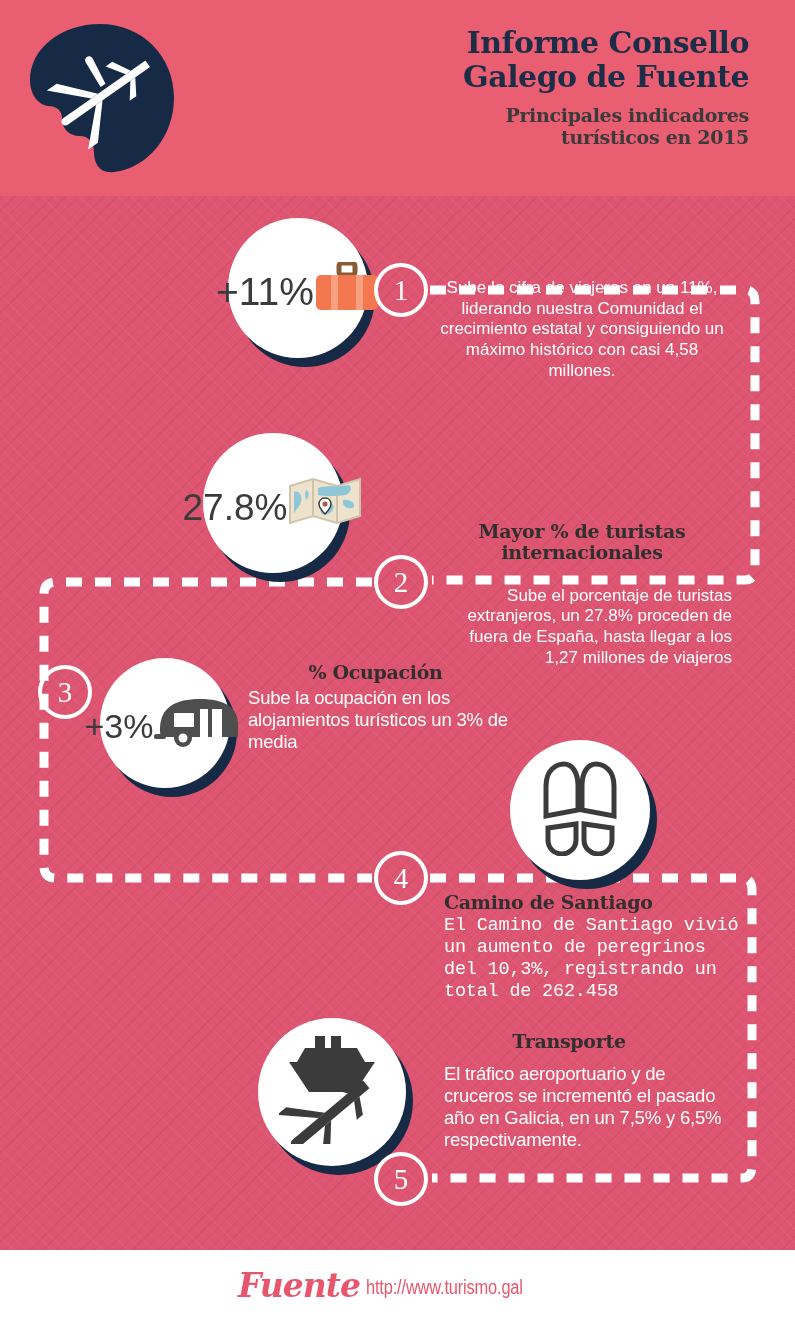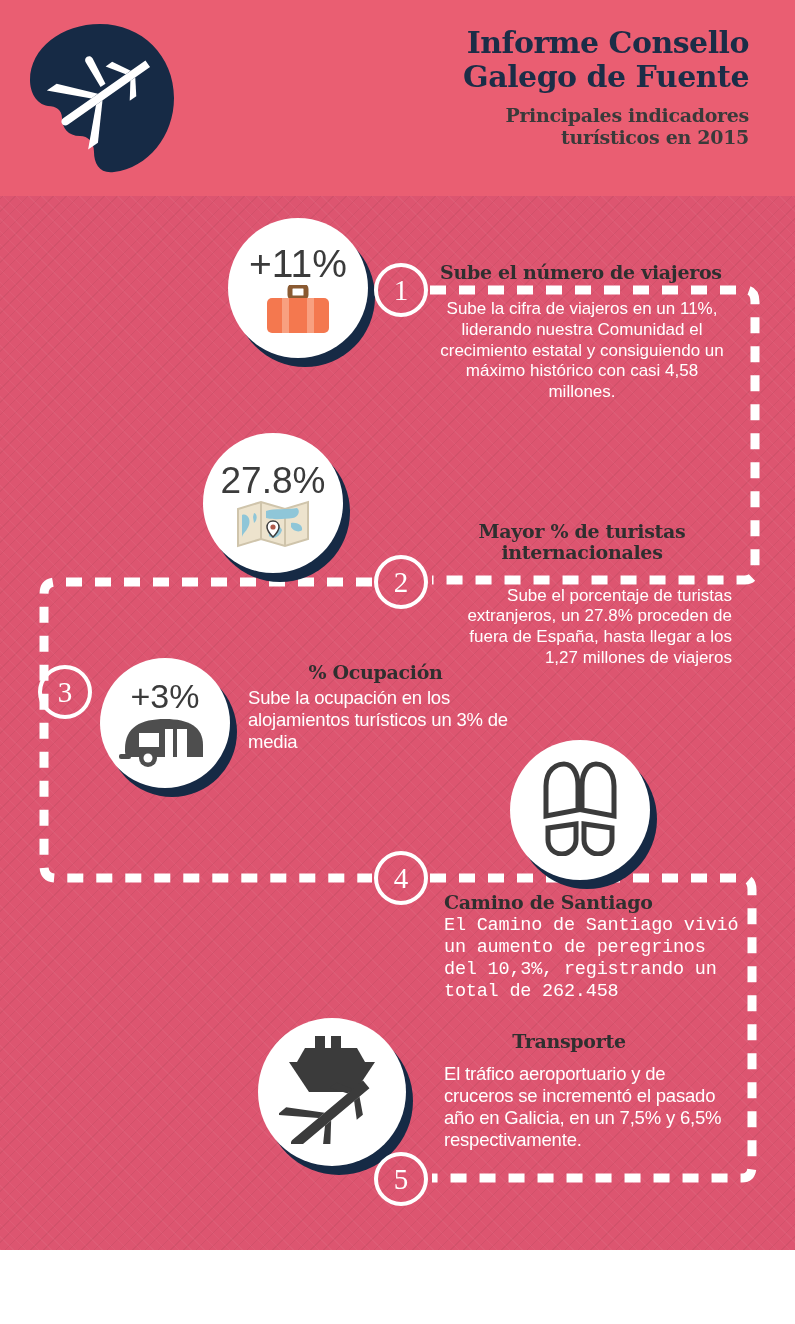--- a/index.html
+++ b/index.html
@@ -52,21 +52,21 @@
   }
 
   
   .route { position:absolute; left:0; top:0; width:795px; height:1324px; pointer-events:none; }
 
   
   .bubble {
     position:absolute; border-radius:50%; background:#ffffff;
     box-shadow: 7px 9px 0 0 #162a45;
     display:flex; align-items:center; justify-content:center;
-    flex-direction:column;
+    flex-direction:row;
   }
   .bubble .pct {
     font-family:"Liberation Sans", sans-serif;
     font-weight:400; color:#3b3b3b; line-height:1;
   }
   .b1 { left:228px; top:218px; width:140px; height:140px; }
   .b1 .pct { font-size:39px; margin-top:6px; }
   .b1 .ic { margin-top:2px; }
   .b2 { left:203px; top:433px; width:140px; height:140px; }
   .b2 .pct { font-size:37px; margin-top:8px; }
@@ -273,21 +273,20 @@
     </div>
   </div>
 
   <div class="step s1">1</div>
   <div class="step s2">2</div>
   <div class="step s3">3</div>
   <div class="step s4">4</div>
   <div class="step s5">5</div>
 
   <div class="blk t1">
-    <div class="hd">Sube el número de viajeros</div>
     <div class="bd">Sube la cifra de viajeros en un 11%, liderando nuestra Comunidad el crecimiento estatal y consiguiendo un máximo histórico con casi 4,58 millones.</div>
   </div>
 
   <div class="blk t2">
     <div class="hd">
       <span>Mayor % de turistas</span><br>
       <span>internacionales</span>
     </div>
     <div class="bd">Sube el porcentaje de turistas extranjeros, un 27.8% proceden de fuera de España, hasta llegar a los 1,27 millones de viajeros</div>
   </div>
@@ -300,14 +299,18 @@
   <div class="blk t4 rounded">
     <div class="hd">Camino de Santiago</div>
     <div class="bd">El Camino de Santiago vivió un aumento de peregrinos del 10,3%, registrando un total de 262.458</div>
   </div>
 
   <div class="blk t5 rounded">
     <div class="hd">Transporte</div>
     <div class="bd">El tráfico aeroportuario y de cruceros se incrementó el pasado año en Galicia, en un 7,5% y 6,5% respectivamente.</div>
   </div>
 
+  <div class="footer">
+    <div class="fuente">Fuente</div>
+    <div class="furl">http://www.turismo.gal</div>
+  </div>
 
 </div>
 
 </body></html>

